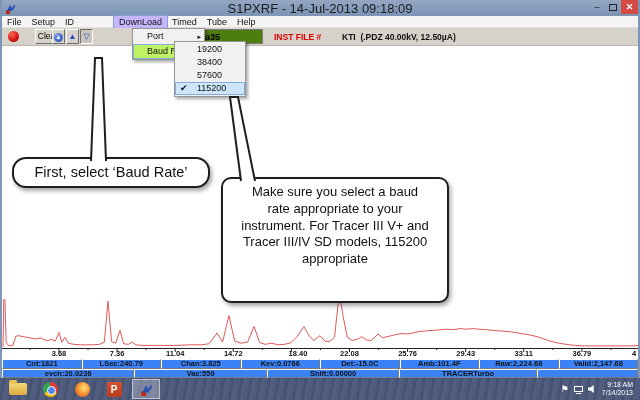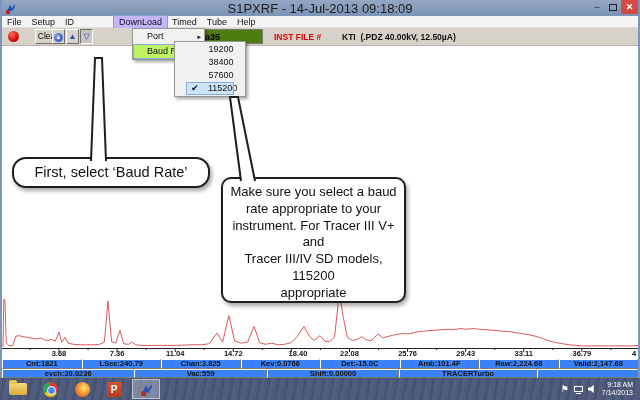--- a/index.html
+++ b/index.html
@@ -68,31 +68,31 @@
     white-space:nowrap; overflow:hidden; }
   #status2 .cell { line-height:7px; }
 
   
   .popup { position:absolute; background:#f1f1f1; border:1px solid #979797;
     box-shadow:2px 2px 3px rgba(0,0,0,0.35); z-index:10; font-size:9px; color:#111; }
   #dl-menu { left:110px; top:28px; width:73px;margin-left:20px; }
   .popup-row { position:relative; height:15px; line-height:15px; padding-left:14px; }
   .popup-row .arrow { position:absolute; right:3px; top:0; font-size:7px; }
   .popup-row.hl { background:#bef264; outline:1px solid #84aede; outline-offset:-1px; }
-  #baud-submenu { left:172px; top:41px; width:72px; padding:1px 11px;text-align:center; }
+  #baud-submenu { left:172px; top:41px; width:72px; padding:1px 0; }
   .sub-row { position:relative; height:13px; line-height:13px; padding-left:22px; }
   .sub-row.hl { background:#cde5fb; outline:1px solid #84aede; outline-offset:-1px; }
   .sub-row .check { position:absolute; left:5px; top:0; font-size:9px; }
 
   
   .callout { position:absolute; background:#fff; border:2px solid #1e1e1e; z-index:20;
     box-shadow:2px 3px 4px rgba(0,0,0,0.35); color:#111; text-align:center; }
   #callout1 { left:10px; top:157px; width:198px; height:31px; border-radius:14px;
     font-size:14.5px; line-height:27px; }
-  #callout2 { left:219px; top:177px; width:185px; height:126px; border-radius:10px;
+  #callout2 { left:219px; top:177px; width:228px; height:126px; border-radius:10px;
     font-size:13px; line-height:16.8px; padding-top:5px; }
   #tails { position:absolute; left:0; top:0; width:640px; height:378px; z-index:25;
     pointer-events:none; }
 
   
   #taskbar { position:absolute; left:0; top:378px; width:640px; height:22px;
     background:repeating-linear-gradient(100deg,#4e5b7c 0 3px,#465371 3px 6px,#515e80 6px 9px),#4b5878;
     display:flex; align-items:center; z-index:30; }
   .task-btn { width:28px; height:20px; margin-left:4px; display:flex; align-items:center;
     justify-content:center; }

